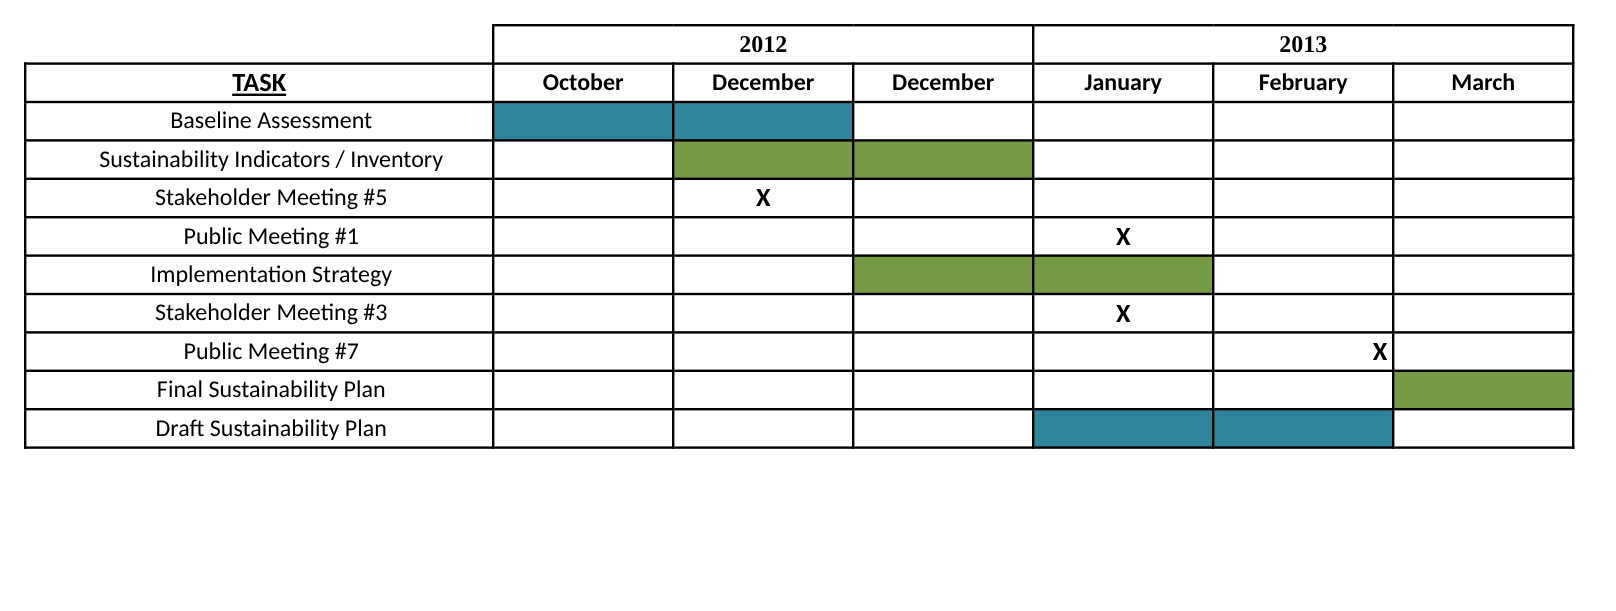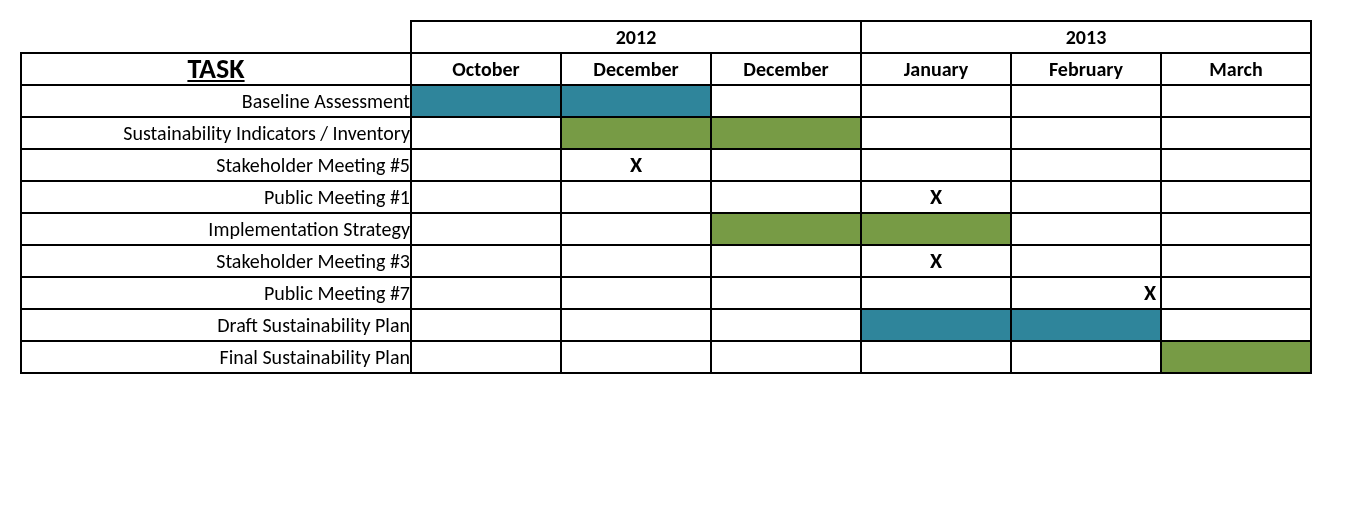--- a/index.html
+++ b/index.html
@@ -13,29 +13,29 @@
     table-layout: fixed;
   }
   th, td {
     padding: 0;
     height: 30px;
     font-size: 20px;
     line-height: 1;
   }
   .border { border: 2px solid #000; }
   .center { text-align: center; }
-  .bold { font-weight: bold; }
+  .bold { font-weight: bold; font-family: Liberation Serif, serif; }
   .task-head {
     font-weight: bold;
     text-align: center;
     text-decoration: underline;
-    font-size: 28px;
+    font-size: 22px;
   }
   .task-label {
-    text-align: right;
+    text-align: center;
     padding-left: 20px;
     white-space: nowrap;
   }
   .fill-teal { background: #2f859b; }
   .fill-green { background: #779b45; }
   .mark { text-align: center; font-weight: bold; font-size: 22px; }
   .mark-right { text-align: right; font-weight: bold; font-size: 22px; padding-right: 4px; }
   col.taskcol { width: 390px; }
   col.mcol { width: 150px; }
 </style>
@@ -129,31 +129,31 @@
       <tr>
         <td class="border task-label">Public Meeting #7</td>
         <td class="border"></td>
         <td class="border"></td>
         <td class="border"></td>
         <td class="border"></td>
         <td class="border mark-right">X</td>
         <td class="border"></td>
       </tr>
       <tr>
+        <td class="border task-label">Final Sustainability Plan</td>
+        <td class="border"></td>
+        <td class="border"></td>
+        <td class="border"></td>
+        <td class="border"></td>
+        <td class="border"></td>
+        <td class="border fill-green"></td>
+      </tr>
+      <tr>
         <td class="border task-label">Draft Sustainability Plan</td>
         <td class="border"></td>
         <td class="border"></td>
         <td class="border"></td>
         <td class="border fill-teal"></td>
         <td class="border fill-teal"></td>
         <td class="border"></td>
       </tr>
-      <tr>
-        <td class="border task-label">Final Sustainability Plan</td>
-        <td class="border"></td>
-        <td class="border"></td>
-        <td class="border"></td>
-        <td class="border"></td>
-        <td class="border"></td>
-        <td class="border fill-green"></td>
-      </tr>
     </tbody>
 </table>
 
 </body></html>

